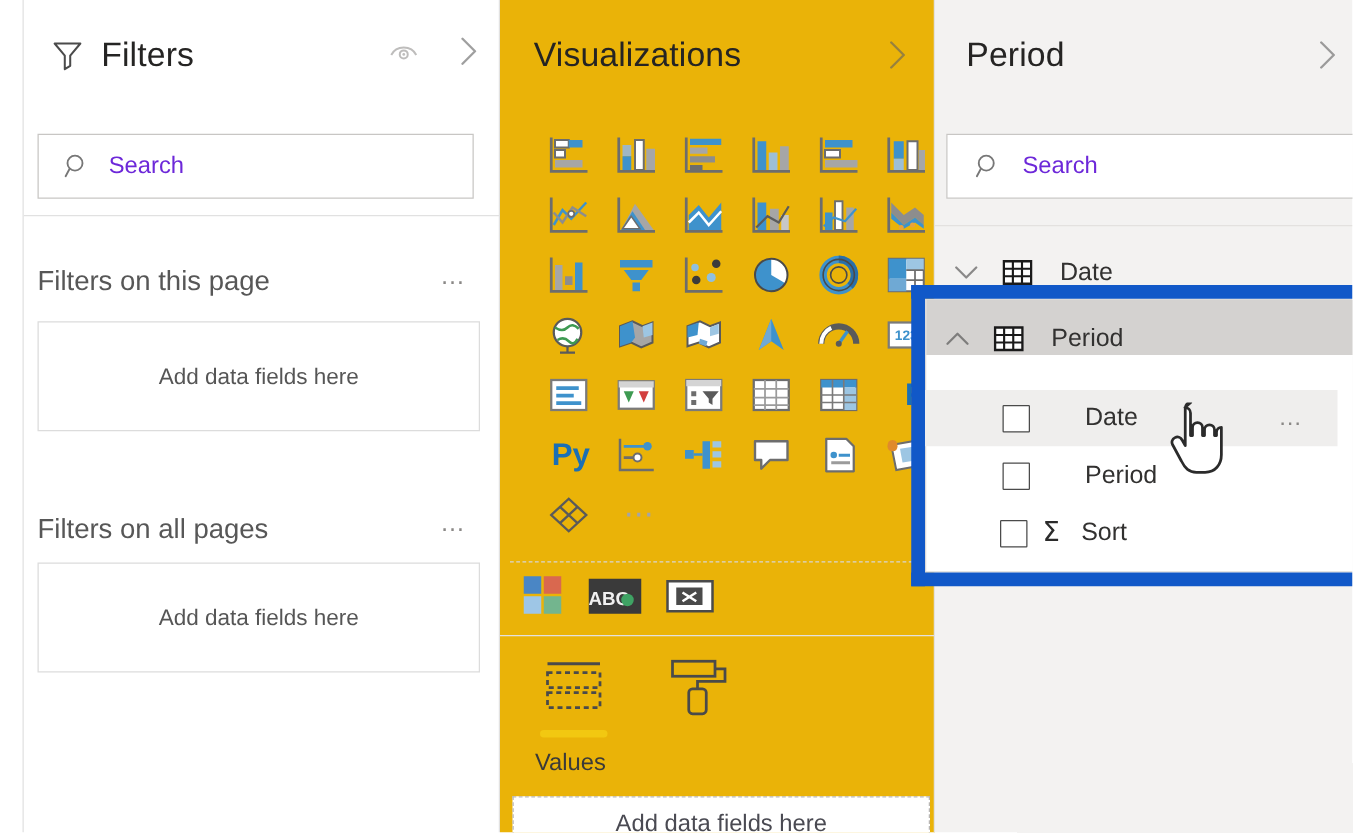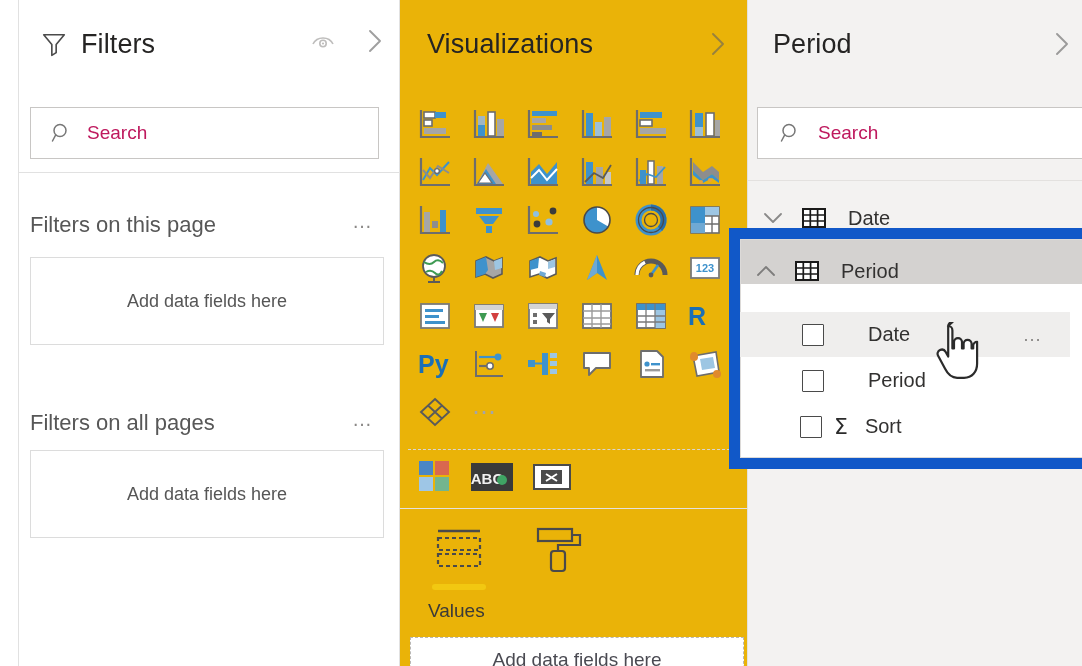--- a/index.html
+++ b/index.html
@@ -40,21 +40,21 @@
   .eye-icon { width: 24px; height: 20px; opacity: .55; }
   .chev-right { width: 20px; height: 26px; opacity: .6; }
 
   .search-box {
     position: absolute; left: 30px; top: 107px; width: 349px; height: 52px;
     border: 1px solid #c8c6c4; background: #fff;
     display: flex; align-items: center;
   }
   .search-box .mag { margin-left: 20px; width: 22px; height: 22px; opacity: .75; }
   .search-ph {
-    margin-left: 14px; font-size: 19px; color: #be185d; font-weight: 400;
+    margin-left: 14px; font-size: 19px; color: #6d28d9; font-weight: 400;
   }
 
   #filters-divider {
     position: absolute; left: 19px; top: 172px; width: 381px; height: 1px;
     background: #e1e1e1;
   }
 
   .filter-section-label {
     position: absolute; font-size: 22px; color: #575757; font-weight: 400;
   }
@@ -85,21 +85,21 @@
   }
   .viz-header .chev-right { position: absolute; right: 20px; top: 31px; }
 
   #viz-grid {
     position: absolute; left: 418px; top: 100px;
     display: grid; grid-template-columns: repeat(6, 54px);
     grid-auto-rows: 48px; column-gap: 0; row-gap: 0;
   }
   #viz-grid .vi {
     width: 54px; height: 48px; display: flex;
-    align-items: center; justify-content: flex-start;
+    align-items: center; justify-content: flex-end;
   }
   #viz-grid .vi svg, #viz-grid .vi span { display: block; }
   .glyph-txt { font-size: 25px; font-weight: 700; color: #1a6fb5; line-height: 1; }
   .dots-more { font-size: 24px; color: #a5a5a5; letter-spacing: 3px; line-height: 1; }
 
   #viz-sep-1 {
     position: absolute; left: 408px; top: 449px; width: 332px; height: 0;
     border-top: 1px dashed #d8d6d4;
   }
   #custom-row {

